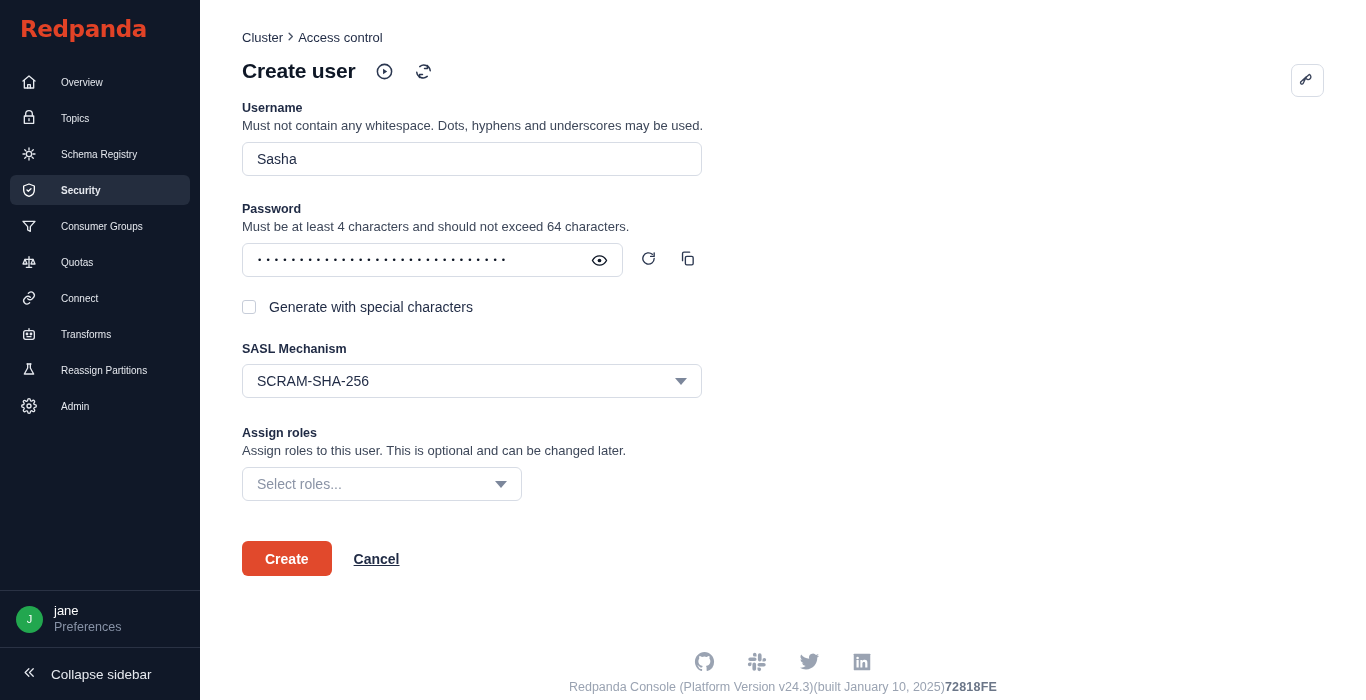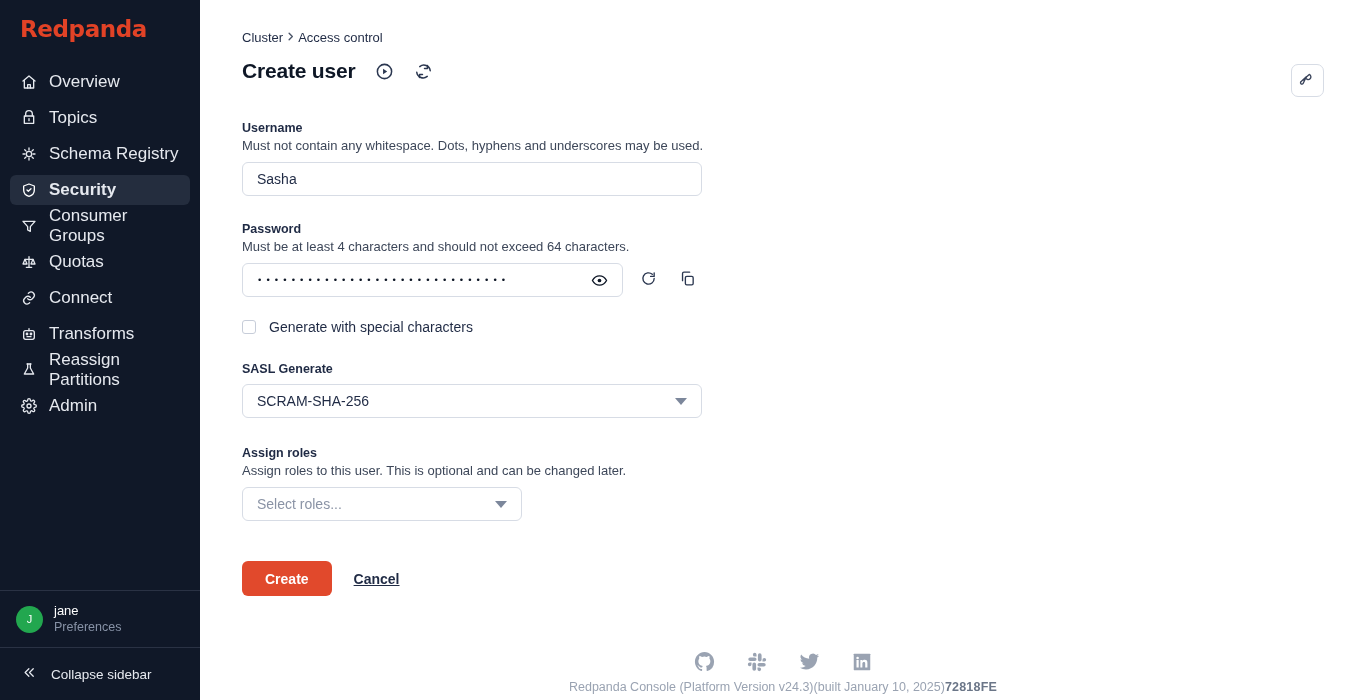--- a/index.html
+++ b/index.html
@@ -24,27 +24,27 @@
     color: #E14226;
     font-size: 23px;
     font-weight: 700;
     letter-spacing: -0.4px;
     line-height: 1;
     font-family: "DejaVu Sans", sans-serif;
   }
   .nav { margin-top: 12px; padding: 0 10px; }
   .nav-item {
     display: flex; align-items: center;
-    gap: 12px;
+    gap: 24px;
     height: 30px;
     padding: 0 10px;
     margin-bottom: 6px;
     border-radius: 6px;
     color: #E6E9EF;
-    font-size: 17px;
+    font-size: 10px;
     cursor: pointer;
     user-select: none;
   }
   .nav-item .ico { width: 17px; height: 17px; display: flex; align-items: center; justify-content: center; flex: 0 0 17px; }
   .nav-item .ico svg { display: block; }
   .nav-item.active { background: #242D3E; font-weight: 700; }
 
   .sidebar-spacer { flex: 1 1 auto; }
 
   .user-box {
@@ -108,21 +108,21 @@
     right: 42px; top: 64px;
     width: 33px; height: 33px;
     border: 1px solid #d7dce5;
     border-radius: 7px;
     background: #fff;
     display: flex; align-items: center; justify-content: center;
     cursor: pointer;
   }
 
   .form { padding: 18px 0 0 42px; }
-  .field { margin-bottom: 0; margin-top: 20px; }
+  .field { margin-bottom: 0; }
   .flabel {
     font-size: 12.5px; font-weight: 700; color: #1F2A44;
     margin-bottom: 3px;
   }
   .fhelp {
     font-size: 13px; color: #3d4759; margin-bottom: 9px;
   }
   .input {
     width: 460px; height: 34px;
     border: 1px solid #d7dce5; border-radius: 6px;
@@ -440,21 +440,21 @@
           </div>
         </div>
       </div>
 
       <div class="check-row">
         <span class="checkbox"></span>
         <span class="check-label">Generate with special characters</span>
       </div>
 
       <div class="field" style="margin-top:27px;">
-        <div class="flabel" style="margin-bottom:8px;">SASL Generate</div>
+        <div class="flabel" style="margin-bottom:8px;">SASL Mechanism</div>
         <div class="select">
           <span>SCRAM-SHA-256</span>
           <span class="caret"></span>
         </div>
       </div>
 
       <div class="field" style="margin-top:28px;">
         <div class="flabel">Assign roles</div>
         <div class="fhelp">Assign roles to this user. This is optional and can be changed later.</div>
         <div class="select narrow">

